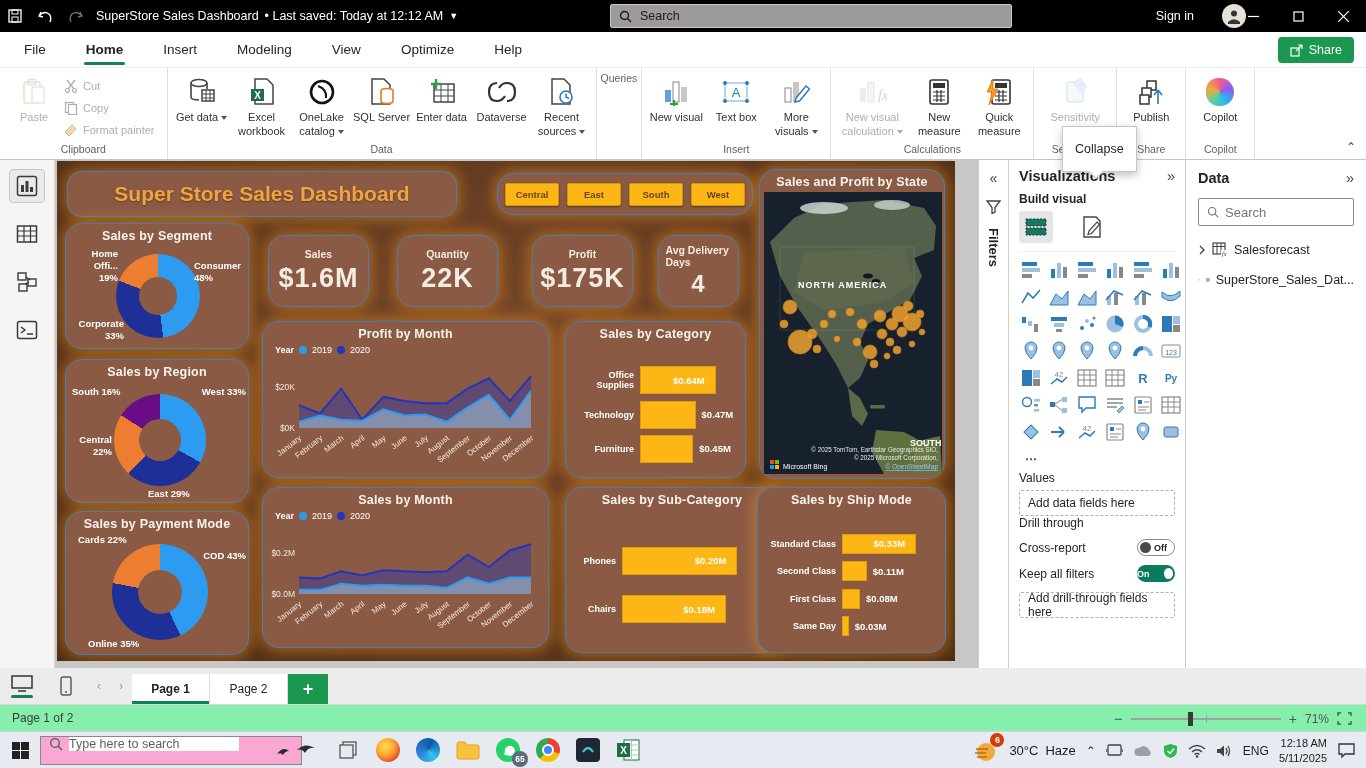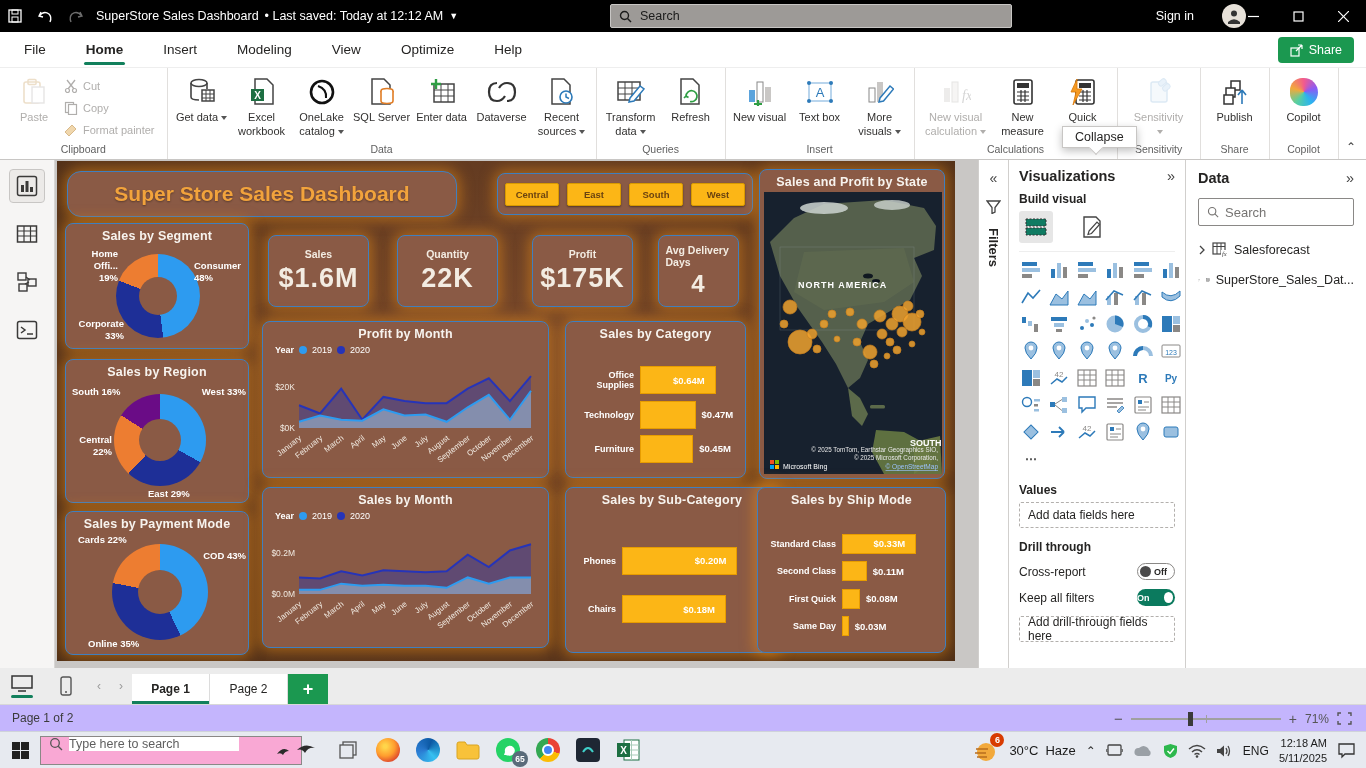--- a/index.html
+++ b/index.html
@@ -38,31 +38,31 @@
   .rbtn.wide{width:74px}
   .rbtn.disabled .rlab{color:#b0aeac}
   .rbtn.disabled svg{opacity:.45}
   .chev{display:inline-block;width:0;height:0;border-left:3.5px solid transparent;border-right:3.5px solid transparent;border-top:4px solid #555;margin-left:3px;vertical-align:middle}
   .disabled .chev{border-top-color:#b0aeac}
   .clip{display:flex}
   .clip-smalls{display:flex;flex-direction:column;justify-content:flex-end;gap:4px;padding-top:5px}
   .rsmall{display:flex;align-items:center;gap:5px;font-size:11px;color:#b0aeac;height:18px;padding-right:8px}
   .copilot-ic{width:28px;height:28px;border-radius:46% 54% 52% 48%;background:conic-gradient(#f25a8e,#8a5cf5,#2bb3f0,#59d0a0,#f2a93b,#f25a8e)}
   .ribbon-collapse{position:absolute;right:10px;top:140px;font-size:12px;color:#444}
-  .tooltip{position:absolute;left:1062px;top:126px;background:#fff;border:1px solid #c8c6c4;box-shadow:0 3px 8px rgba(0,0,0,.25);padding:3px 12px;font-size:12.5px;color:#252423;z-index:60}
+  .tooltip{position:absolute;left:1062px;top:126px;background:#fff;border:1px solid #c8c6c4;box-shadow:0 3px 8px rgba(0,0,0,.25);padding:15px 12px;font-size:12.5px;color:#252423;z-index:60}
   .tooltip .caret{position:absolute;left:28px;bottom:-6px;width:10px;height:10px;background:#fff;border-right:1px solid #c8c6c4;border-bottom:1px solid #c8c6c4;transform:rotate(45deg)}
 
   
   .leftrail{position:absolute;left:0;top:160px;width:55px;height:508px;background:#f6f5f4;border-right:1px solid #d8d6d4;display:flex;flex-direction:column;align-items:center;padding-top:10px;gap:16px}
   .railbtn{width:34px;height:32px;display:flex;align-items:center;justify-content:center;border-radius:3px}
   .railbtn.sel{background:#eceae8;outline:1px solid #c8c6c4}
 
   .canvas{position:absolute;left:55px;top:160px;width:923px;height:508px;background:#c9c7c5}
   .dash{position:absolute;left:2px;top:1px;width:898px;height:500px;background:radial-gradient(ellipse at 50% 40%,#7b4a2c 0%,#60391f 55%,#4c2d16 100%);overflow:hidden}
-  .panel{position:absolute;background:#8a5a45;border:1.5px solid #3f7fbf;border-radius:8px;box-shadow:0 0 14px 3px rgba(240,145,25,.5)}
+  .panel{position:absolute;background:#8a5a45;border:1.5px solid #3f7fbf;border-radius:17px;box-shadow:0 0 14px 3px rgba(240,145,25,.5)}
   .ptitle{text-align:center;font-size:12.5px;font-weight:bold;color:#f7f3ee;padding-top:5px;letter-spacing:.2px}
   .dash-title{font-size:21px;font-weight:bold;color:#f2a33c;text-align:center;line-height:43px;text-shadow:0 1px 2px rgba(0,0,0,.35)}
   .regionrow{display:flex;align-items:center;justify-content:center;gap:8px;height:100%}
   .regbtn{width:54px;height:23px;background:#fcb616;border:1px solid #d99a00;border-radius:2px;color:#6b4310;font-size:9.5px;font-weight:bold;display:flex;align-items:center;justify-content:center;box-shadow:0 1px 2px rgba(0,0,0,.4)}
   .kpi{display:flex;flex-direction:column;align-items:center;justify-content:center;gap:2px}
   .kpi .klab{font-size:10.5px;font-weight:bold;color:#f3ece2;text-align:left;line-height:1.15}
   .kpi .kval{font-size:27px;font-weight:bold;color:#f3ece2;letter-spacing:1px}
 
   .donut{position:absolute;border-radius:50%}
   .donut::after{content:"";position:absolute;inset:27%;border-radius:50%;background:#8a5a45}
@@ -90,21 +90,21 @@
   .fstrip{position:absolute;left:978px;top:160px;width:30px;height:508px;background:#fff;border-left:1px solid #d1cfcd;display:flex;flex-direction:column;align-items:center;padding-top:10px;gap:14px}
   .fstrip .vtext{writing-mode:vertical-rl;font-size:13px;color:#252423;font-weight:bold}
   .vizpane{position:absolute;left:1008px;top:160px;width:177px;height:508px;background:#fff;border-left:1px solid #d1cfcd;padding:8px 10px;font-size:12px;color:#252423}
   .vp-head{display:flex;justify-content:space-between;align-items:center;font-size:14.5px;font-weight:bold}
   .vp-sub{margin-top:8px;font-size:12px;font-weight:bold}
   .vp-modes{display:flex;gap:22px;margin-top:5px;align-items:center}
   .vp-mode{width:34px;height:32px;display:flex;align-items:center;justify-content:center;border-radius:3px}
   .vp-mode.sel{background:#e6e6e6}
   #vizgrid{display:grid;grid-template-columns:repeat(6,1fr);gap:3px 4px;margin-top:8px;border-top:1px solid #eee;padding-top:6px}
   .vicon{width:24px;height:24px;display:flex;align-items:center;justify-content:center}
-  .vp-sec{margin-top:12px;font-size:12px;font-weight:bold}
+  .vp-sec{margin-top:0;font-size:12px;font-weight:normal}
   .vp-field{margin-top:5px;border:1px dashed #b3b0ad;border-radius:2px;height:26px;display:flex;align-items:center;padding:0 8px;color:#252423;font-size:12px}
   .vp-row{display:flex;justify-content:space-between;align-items:center;margin-top:9px;font-size:12px}
   .tog{width:38px;height:17px;border-radius:9px;display:flex;align-items:center;font-size:9px;font-weight:bold}
   .tog.off{border:1px solid #8a8886;color:#252423;background:#fff;padding-left:2px}
   .tog.off .knob{width:11px;height:11px;border-radius:50%;background:#4a4a4a;margin-right:3px}
   .tog.on{background:#0b7a5e;color:#fff;justify-content:flex-end;padding-right:2px}
   .tog.on .knob{width:11px;height:11px;border-radius:50%;background:#fff;margin-left:3px}
   .tog.on .tlab{margin-right:11px}
 
   .datapane{position:absolute;left:1185px;top:160px;width:181px;height:508px;background:#fff;border-left:1px solid #d1cfcd;padding:10px 12px;color:#252423}
@@ -116,21 +116,21 @@
 
   
   .pagesbar{position:absolute;left:0;top:668px;width:1366px;height:36px;background:#ececec;display:flex;align-items:flex-end}
   .viewbtn{width:44px;height:36px;display:flex;flex-direction:column;align-items:center;justify-content:center;gap:3px}
   .viewbtn .grn{width:22px;height:3px;background:#12805c;border-radius:2px}
   .pgnav{width:22px;height:36px;display:flex;align-items:center;justify-content:center;color:#9a9a9a;font-size:12px}
   .ptab{width:78px;height:30px;background:#fff;display:flex;align-items:center;justify-content:center;font-size:12px;color:#252423;border-right:1px solid #dcdcdc;position:relative}
   .ptab.active{font-weight:bold}
   .ptab.active::after{content:"";position:absolute;left:0;right:0;bottom:0;height:3px;background:#12805c}
   .ptab-add{width:40px;height:30px;background:#1b9850;color:#fff;display:flex;align-items:center;justify-content:center;font-size:18px;font-weight:bold}
-  .statusbar{position:absolute;left:0;top:704px;width:1366px;height:27px;background:#c4b5fd;border-top:1px solid #d8d8d8;display:flex;align-items:center;font-size:12px;color:#3b3b3b;padding:0 12px}
+  .statusbar{position:absolute;left:0;top:704px;width:1366px;height:27px;background:#86efac;border-top:1px solid #d8d8d8;display:flex;align-items:center;font-size:12px;color:#3b3b3b;padding:0 12px}
   .zoomctl{position:absolute;right:14px;top:0;height:27px;display:flex;align-items:center;gap:8px;color:#555}
   .ztrack{width:150px;height:2px;background:#a0a0a0;position:relative}
   .ztick{position:absolute;top:-3px;width:1px;height:8px;background:#a0a0a0;left:50%}
   .zknob{position:absolute;left:38%;top:-6px;width:5px;height:14px;background:#3a3a3a}
   .taskbar{position:absolute;left:0;top:731px;width:1366px;height:37px;background:#e7eaf0;display:flex;align-items:center;border-top:1px solid #cfd3da}
   .tk-ic{width:40px;height:37px;display:flex;align-items:center;justify-content:center;position:relative}
   .tk-search{width:262px;height:29px;background:#f9a8d4;border:1px solid #8a8886;display:flex;align-items:flex-start;padding:0 8px;gap:6px;position:relative}
   .tk-search input{border:none;outline:none;font-size:12.5px;width:170px;color:#444;font-family:inherit}
   .tk-search input::placeholder{color:#5f5f5f}
   .badge{position:absolute;border-radius:50%;color:#fff;display:flex;align-items:center;justify-content:center;font-weight:bold}
@@ -329,41 +329,20 @@
                 <path d="M17,16.5 L17,20 L20,21.5" fill="none" stroke="#2d7ab9" stroke-width="1.5"></path>
               </svg>
             </span>
           <span class="rlab"><span>Recent sources</span><span class="chev"></span></span>
         </div>
       </div>
       <div class="rglabel">Data</div>
     </div>
 
     <div class="rgroup">
-      <div class="rbtns">
-        <div class="rbtn">
-          <span class="ric">
-              <svg width="30" height="28" viewBox="0 0 30 28">
-                <rect x="2" y="4" width="22" height="18" fill="#fff" stroke="#444" stroke-width="1.5"></rect>
-                <path d="M2,10 h22 M2,16 h22 M9,4 v18 M16,4 v18" stroke="#444" stroke-width="1"></path>
-                <path d="M14,20 L24,8 L28,11 L18,23 L13,24 Z" fill="#fff" stroke="#2d7ab9" stroke-width="1.5"></path>
-              </svg>
-            </span>
-          <span class="rlab"><span>Transform data</span><span class="chev"></span></span>
-        </div>
-        <div class="rbtn">
-          <span class="ric">
-              <svg width="26" height="30" viewBox="0 0 26 30">
-                <path d="M3,2 L15,2 L21,8 L21,27 L3,27 Z" fill="#fff" stroke="#444" stroke-width="1.5"></path>
-                <path d="M8,19 A5.5,5.5 0 1 1 12,24.5 M8,19 l-2,2 M8,19 l2.5,1.5" fill="none" stroke="#2f9e44" stroke-width="1.7"></path>
-              </svg>
-            </span>
-          <span class="rlab">Refresh</span>
-        </div>
-      </div>
       <div class="rglabel">Queries</div>
     </div>
 
     <div class="rgroup">
       <div class="rbtns">
         <div class="rbtn">
           <span class="ric">
               <svg width="28" height="28" viewBox="0 0 28 28">
                 <rect x="3" y="12" width="6" height="12" fill="#5ba3dc"></rect>
                 <rect x="11" y="4" width="6" height="20" fill="#fff" stroke="#888"></rect>
@@ -755,21 +734,21 @@
               </div>
             </div>
             <div class="brow">
               <span class="blab">Second Class</span>
               <div class="btrk">
                 <div class="bbar" style="width:26.0%"></div>
                 <span class="bvout">$0.11M</span>
               </div>
             </div>
             <div class="brow">
-              <span class="blab">First Quick</span>
+              <span class="blab">First Class</span>
               <div class="btrk">
                 <div class="bbar" style="width:18.9%"></div>
                 <span class="bvout">$0.08M</span>
               </div>
             </div>
             <div class="brow">
               <span class="blab">Same Day</span>
               <div class="btrk">
                 <div class="bbar" style="width:7.1%"></div>
                 <span class="bvout">$0.03M</span>

